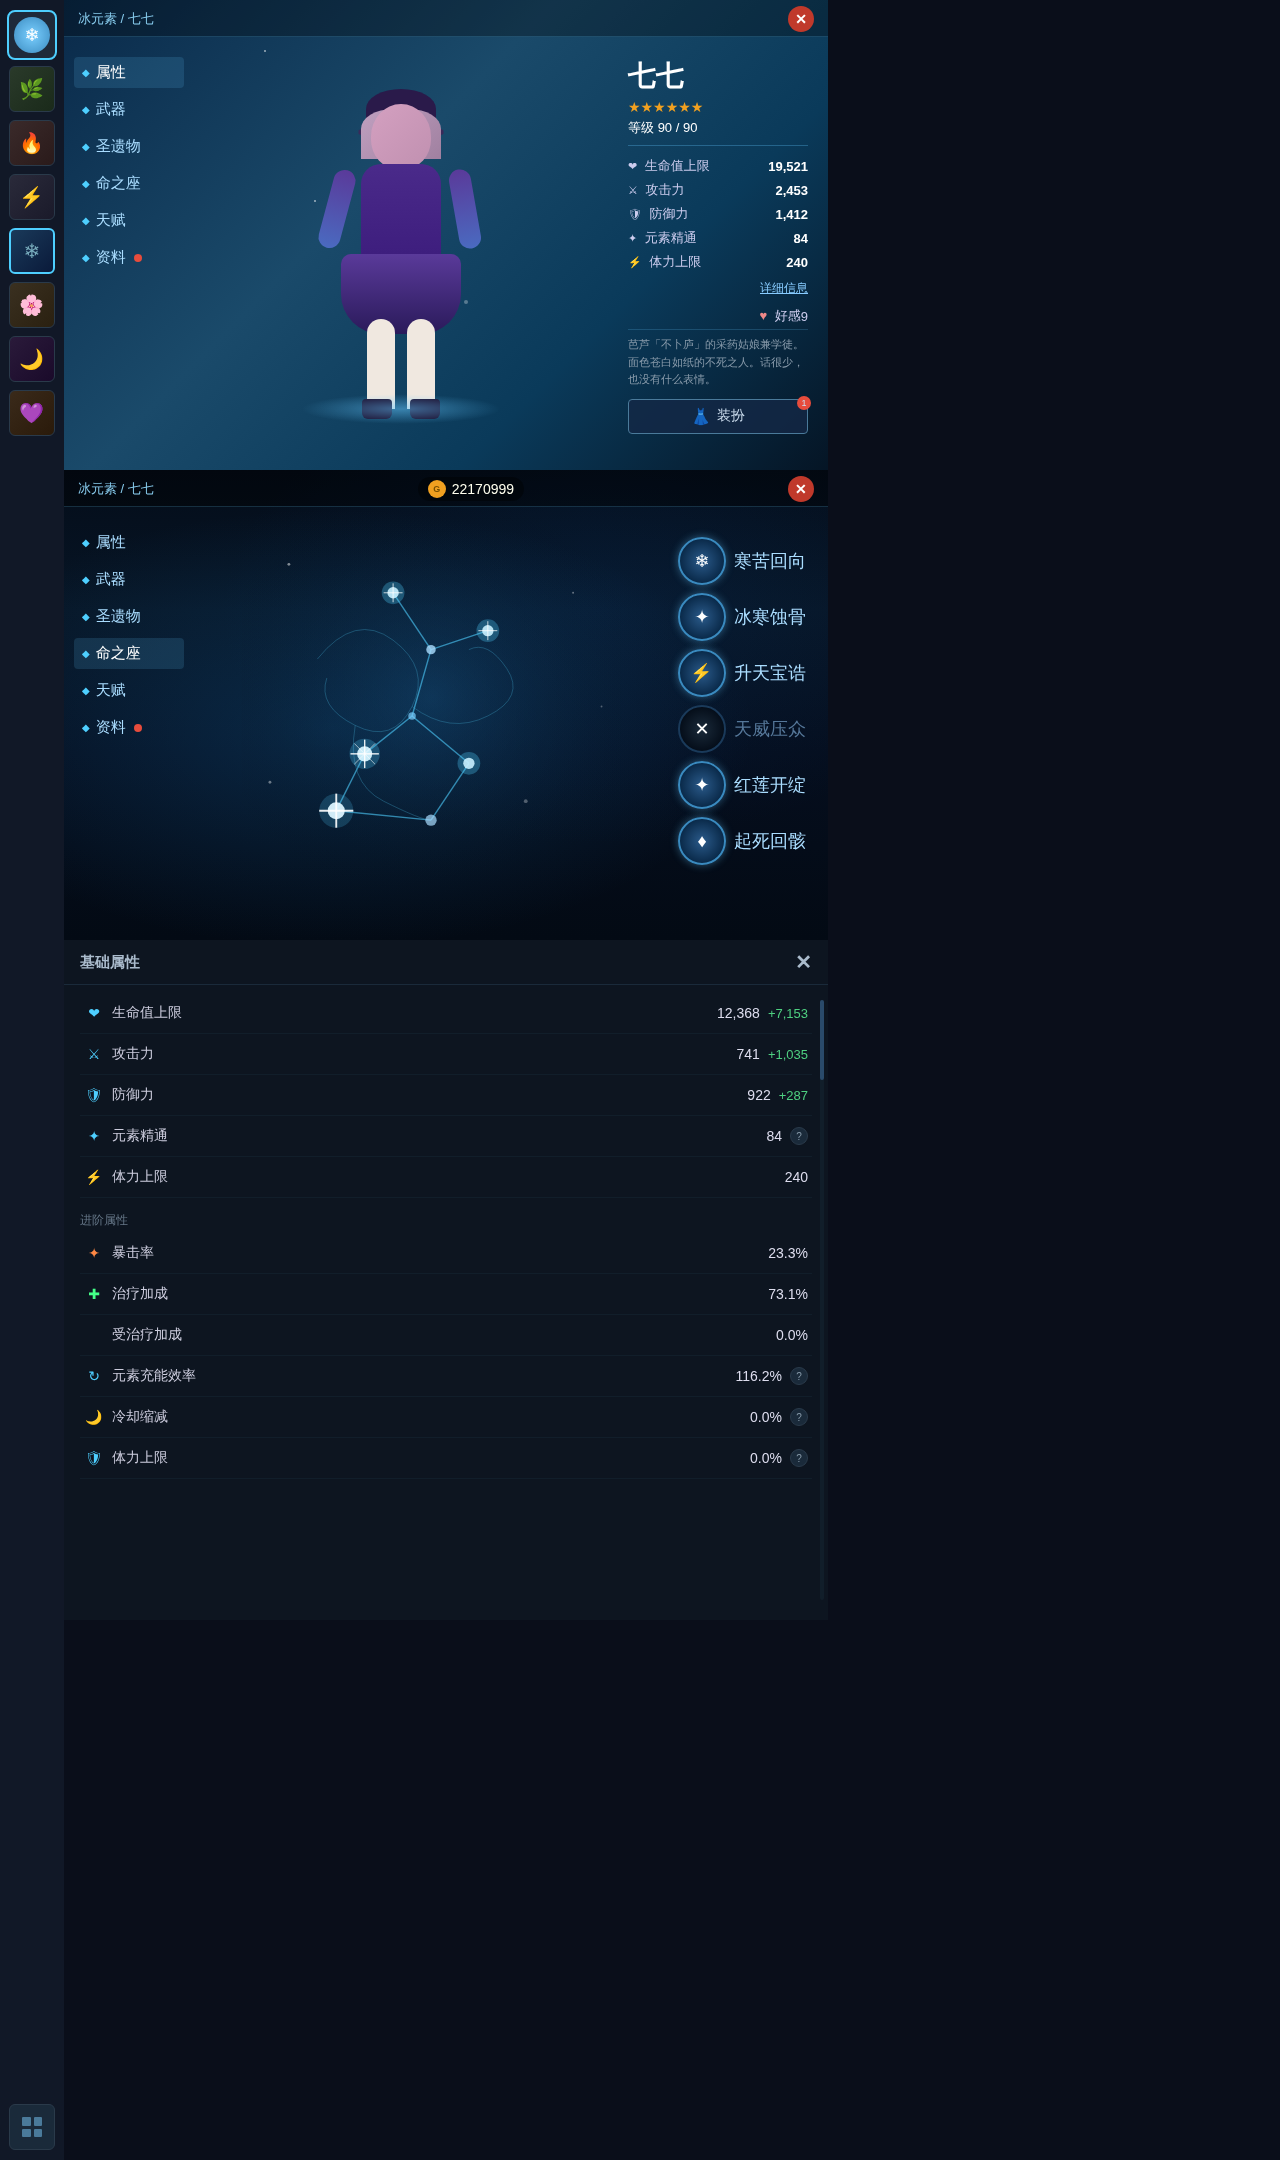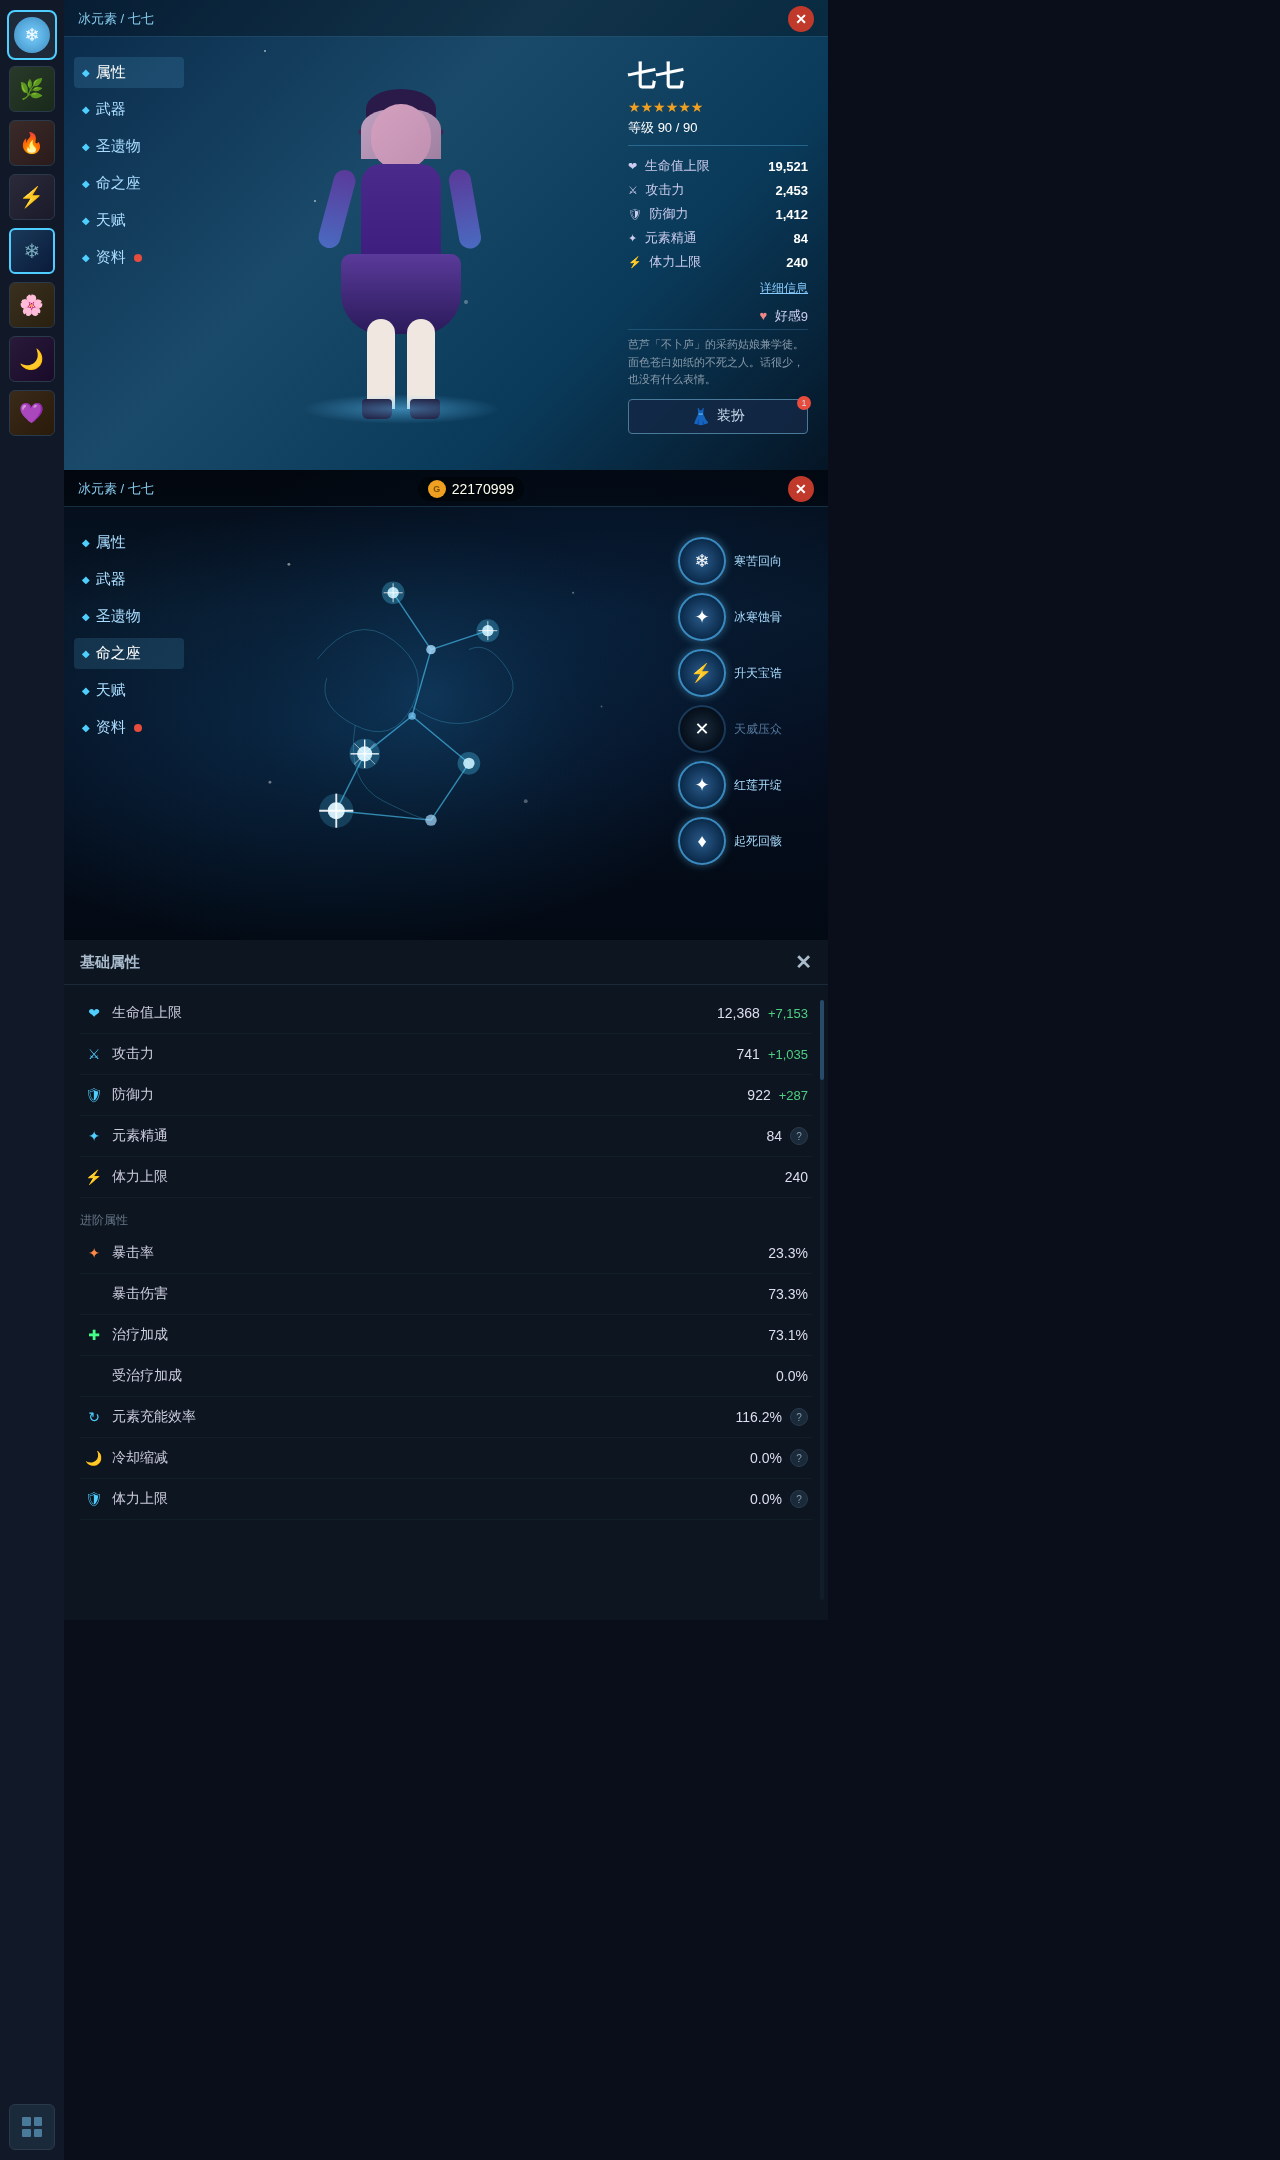--- a/index.html
+++ b/index.html
@@ -356,21 +356,21 @@
       font-size: 18px;
       flex-shrink: 0;
       box-shadow: 0 0 8px rgba(100,200,255,0.4);
     }
     .skill-orb.locked {
       background: radial-gradient(circle, #1a2a3a 0%, #050e1a 70%);
       border-color: #1a3a5a;
       box-shadow: none;
     }
     .skill-label {
-      font-size: 12px;
+      font-size: 18px;
       color: #aaddff;
     }
 
     
     .panel-3 {
       background: #0d1520;
       min-height: 680px;
       position: relative;
       padding-bottom: 40px;
     }
@@ -981,29 +981,20 @@
         <div class="detail-stat-left">
           <div class="detail-stat-icon" style="color:#ff8844;">✦</div>
           <span>暴击率</span>
         </div>
         <div class="detail-stat-right">
           <span class="stat-pct">23.3%</span>
         </div>
       </div>
       <div class="detail-stat-row">
         <div class="detail-stat-left">
-          <div class="detail-stat-icon"></div>
-          <span>暴击伤害</span>
-        </div>
-        <div class="detail-stat-right">
-          <span class="stat-pct">73.3%</span>
-        </div>
-      </div>
-      <div class="detail-stat-row">
-        <div class="detail-stat-left">
           <div class="detail-stat-icon" style="color:#44ff88;">✚</div>
           <span>治疗加成</span>
         </div>
         <div class="detail-stat-right">
           <span class="stat-pct">73.1%</span>
         </div>
       </div>
       <div class="detail-stat-row">
         <div class="detail-stat-left">
           <div class="detail-stat-icon"></div>

